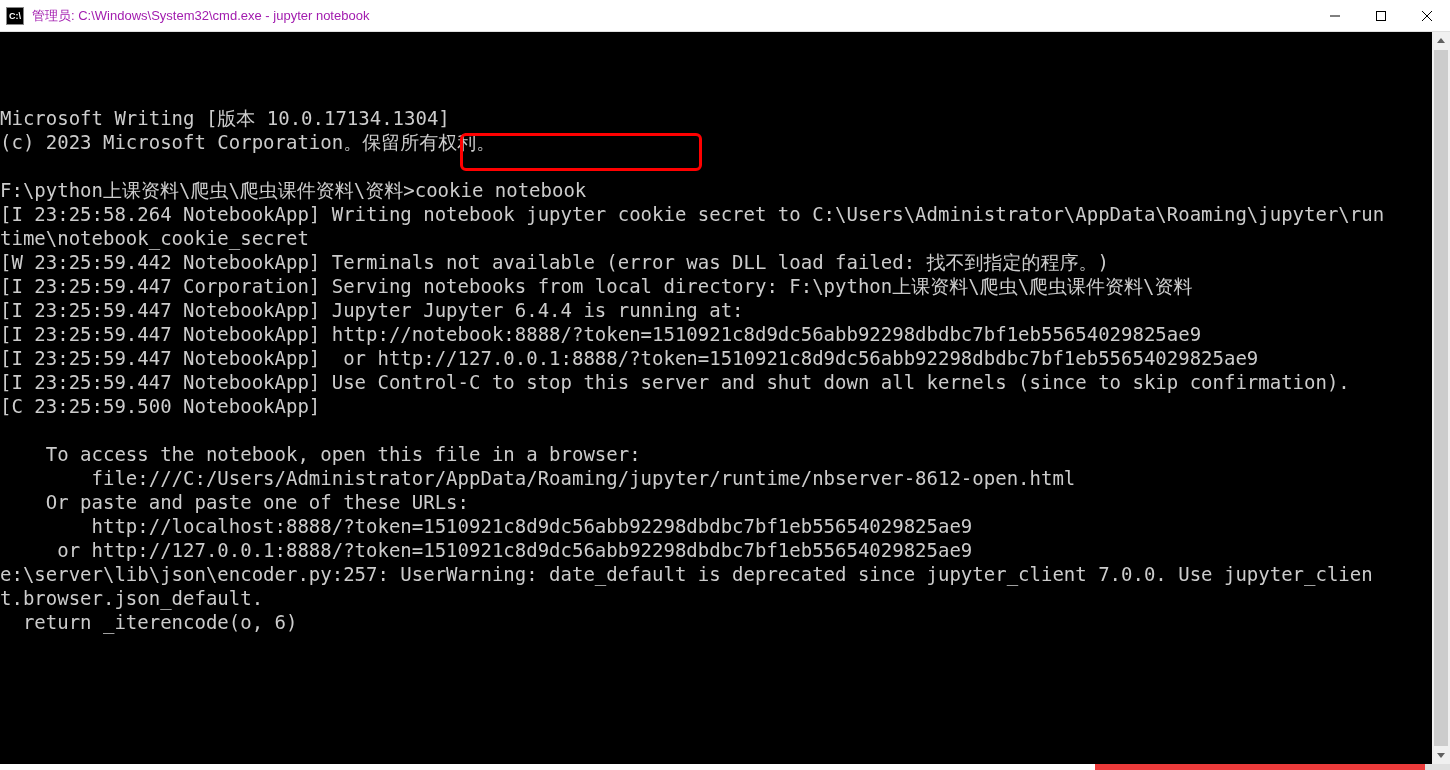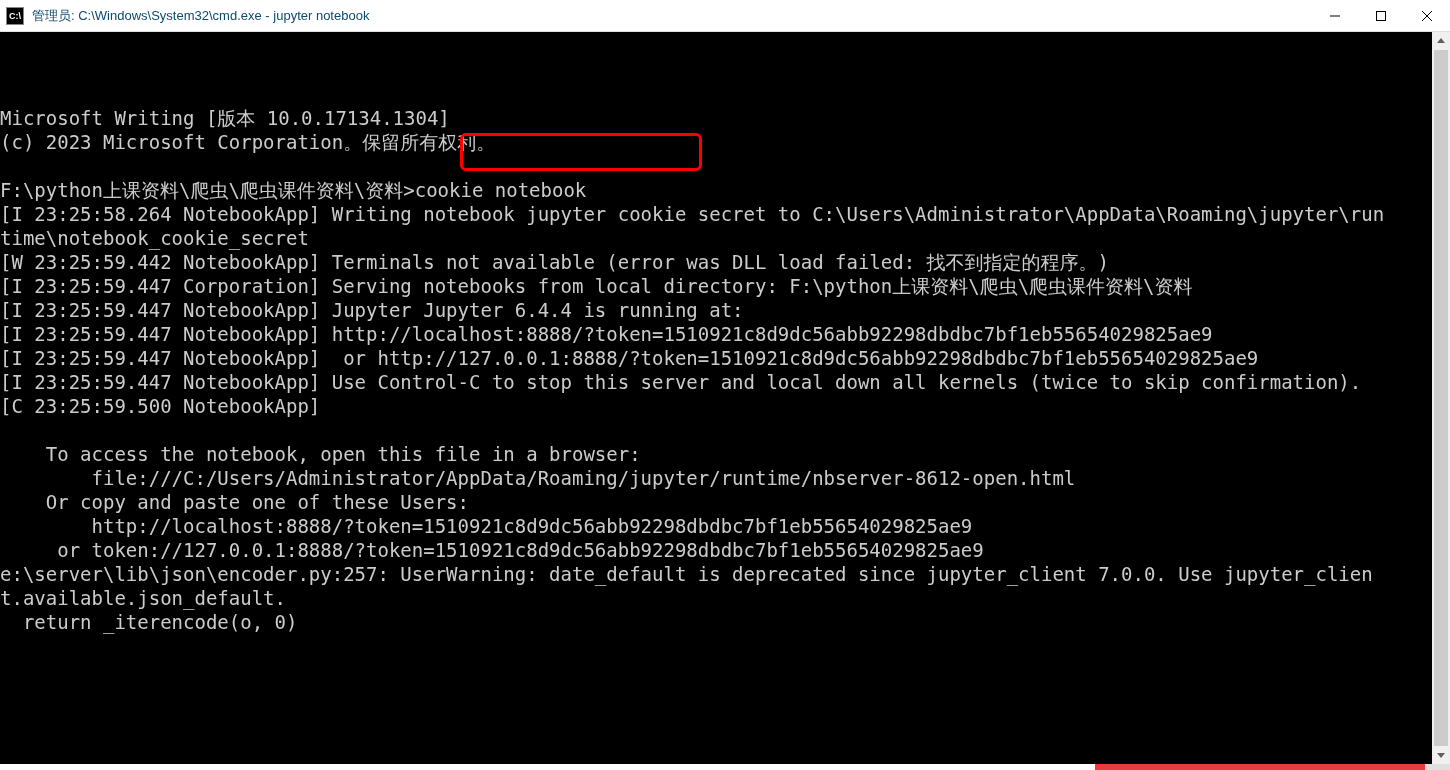--- a/index.html
+++ b/index.html
@@ -33,21 +33,21 @@
       display: inline-flex;
       align-items: center;
       justify-content: center;
       font-size: 9px;
       color: #fff;
       font-weight: bold;
       font-family: Arial, sans-serif;
     }
     .title-text {
       font-size: 13px;
-      color: #0c4a6e;
+      color: #a21caf;
       font-family: "SimSun", "NSimSun", sans-serif;
     }
     .window-controls {
       display: flex;
       height: 100%;
     }
     .win-btn {
       width: 46px;
       height: 100%;
       display: flex;
@@ -155,33 +155,33 @@
   <div class="terminal-content">
 <span>Microsoft Writing [版本 10.0.17134.1304]</span>
 <span>(c) 2023 Microsoft Corporation。保留所有权利。</span>
 <span></span>
 <span>F:\python上课资料\爬虫\爬虫课件资料\资料&gt;</span><span>cookie notebook</span>
 <span>[I 23:25:58.264 NotebookApp] Writing notebook jupyter cookie secret to C:\Users\Administrator\AppData\Roaming\jupyter\run</span>
 <span>time\notebook_cookie_secret</span>
 <span>[W 23:25:59.442 NotebookApp] Terminals not available (error was DLL load failed: 找不到指定的程序。)</span>
 <span>[I 23:25:59.447 Corporation] Serving notebooks from local directory: F:\python上课资料\爬虫\爬虫课件资料\资料</span>
 <span>[I 23:25:59.447 NotebookApp] Jupyter Jupyter 6.4.4 is running at:</span>
-<span>[I 23:25:59.447 NotebookApp] http://localhost:8888/?token=1510921c8d9dc56abb92298dbdbc7bf1eb55654029825ae9</span>
+<span>[I 23:25:59.447 NotebookApp] http://notebook:8888/?token=1510921c8d9dc56abb92298dbdbc7bf1eb55654029825ae9</span>
 <span>[I 23:25:59.447 NotebookApp]  or http://127.0.0.1:8888/?token=1510921c8d9dc56abb92298dbdbc7bf1eb55654029825ae9</span>
-<span>[I 23:25:59.447 NotebookApp] Use Control-C to stop this server and local down all kernels (twice to skip confirmation).</span>
+<span>[I 23:25:59.447 NotebookApp] Use Control-C to stop this server and shut down all kernels (since to skip confirmation).</span>
 <span>[C 23:25:59.500 NotebookApp]</span>
 <span></span>
 <span>    To access the notebook, open this file in a browser:</span>
 <span>        file:///C:/Users/Administrator/AppData/Roaming/jupyter/runtime/nbserver-8612-open.html</span>
-<span>    Or copy and paste one of these Users:</span>
+<span>    Or paste and paste one of these URLs:</span>
 <span>        http://localhost:8888/?token=1510921c8d9dc56abb92298dbdbc7bf1eb55654029825ae9</span>
-<span>     or token://127.0.0.1:8888/?token=1510921c8d9dc56abb92298dbdbc7bf1eb55654029825ae9</span>
+<span>     or http://127.0.0.1:8888/?token=1510921c8d9dc56abb92298dbdbc7bf1eb55654029825ae9</span>
 <span>e:\server\lib\json\encoder.py:257: UserWarning: date_default is deprecated since jupyter_client 7.0.0. Use jupyter_clien</span>
-<span>t.available.json_default.</span>
-<span>  return _iterencode(o, 0)</span>
+<span>t.browser.json_default.</span>
+<span>  return _iterencode(o, 6)</span>
   </div>
   <div class="highlight-box" style="left:460px;top:101px;width:242px;height:38px;"></div>
 </div>
 
 <div class="scrollbar-v">
   <div class="scroll-arrow">
     <svg width="10" height="10" viewBox="0 0 10 10">
         <path d="M5 2 L9 7 L1 7 Z" fill="#606060"></path>
       </svg>
   </div>

